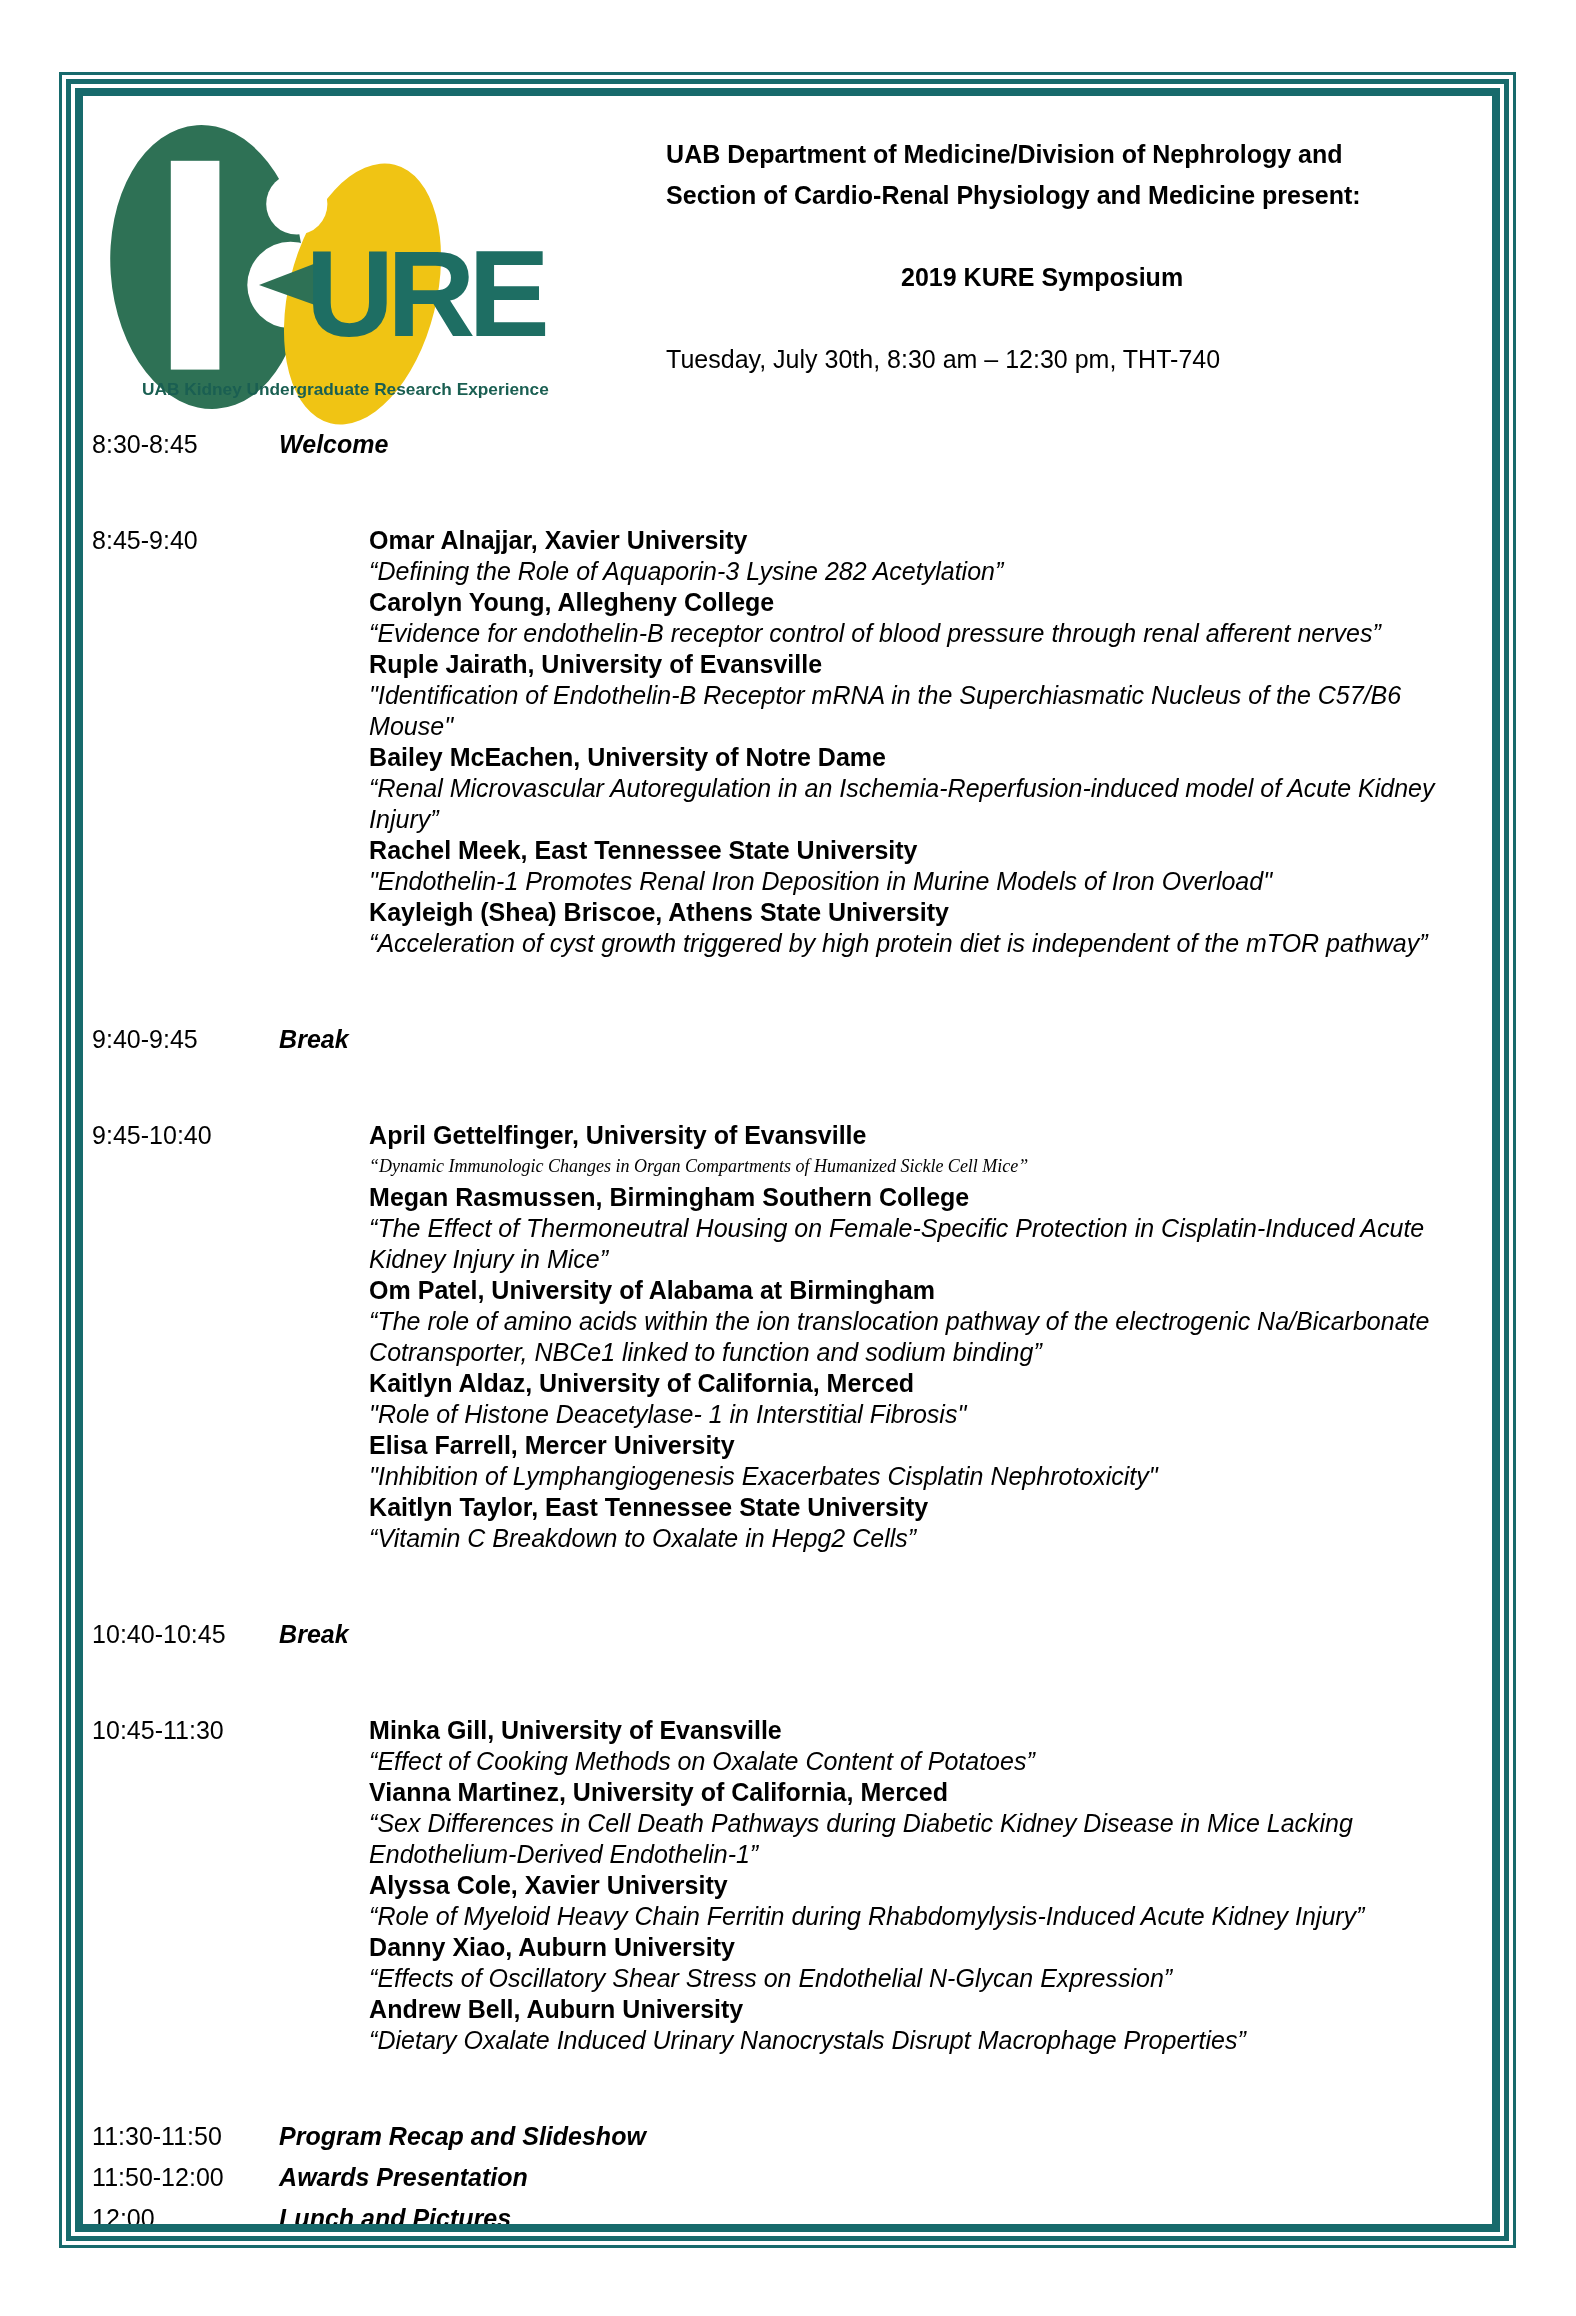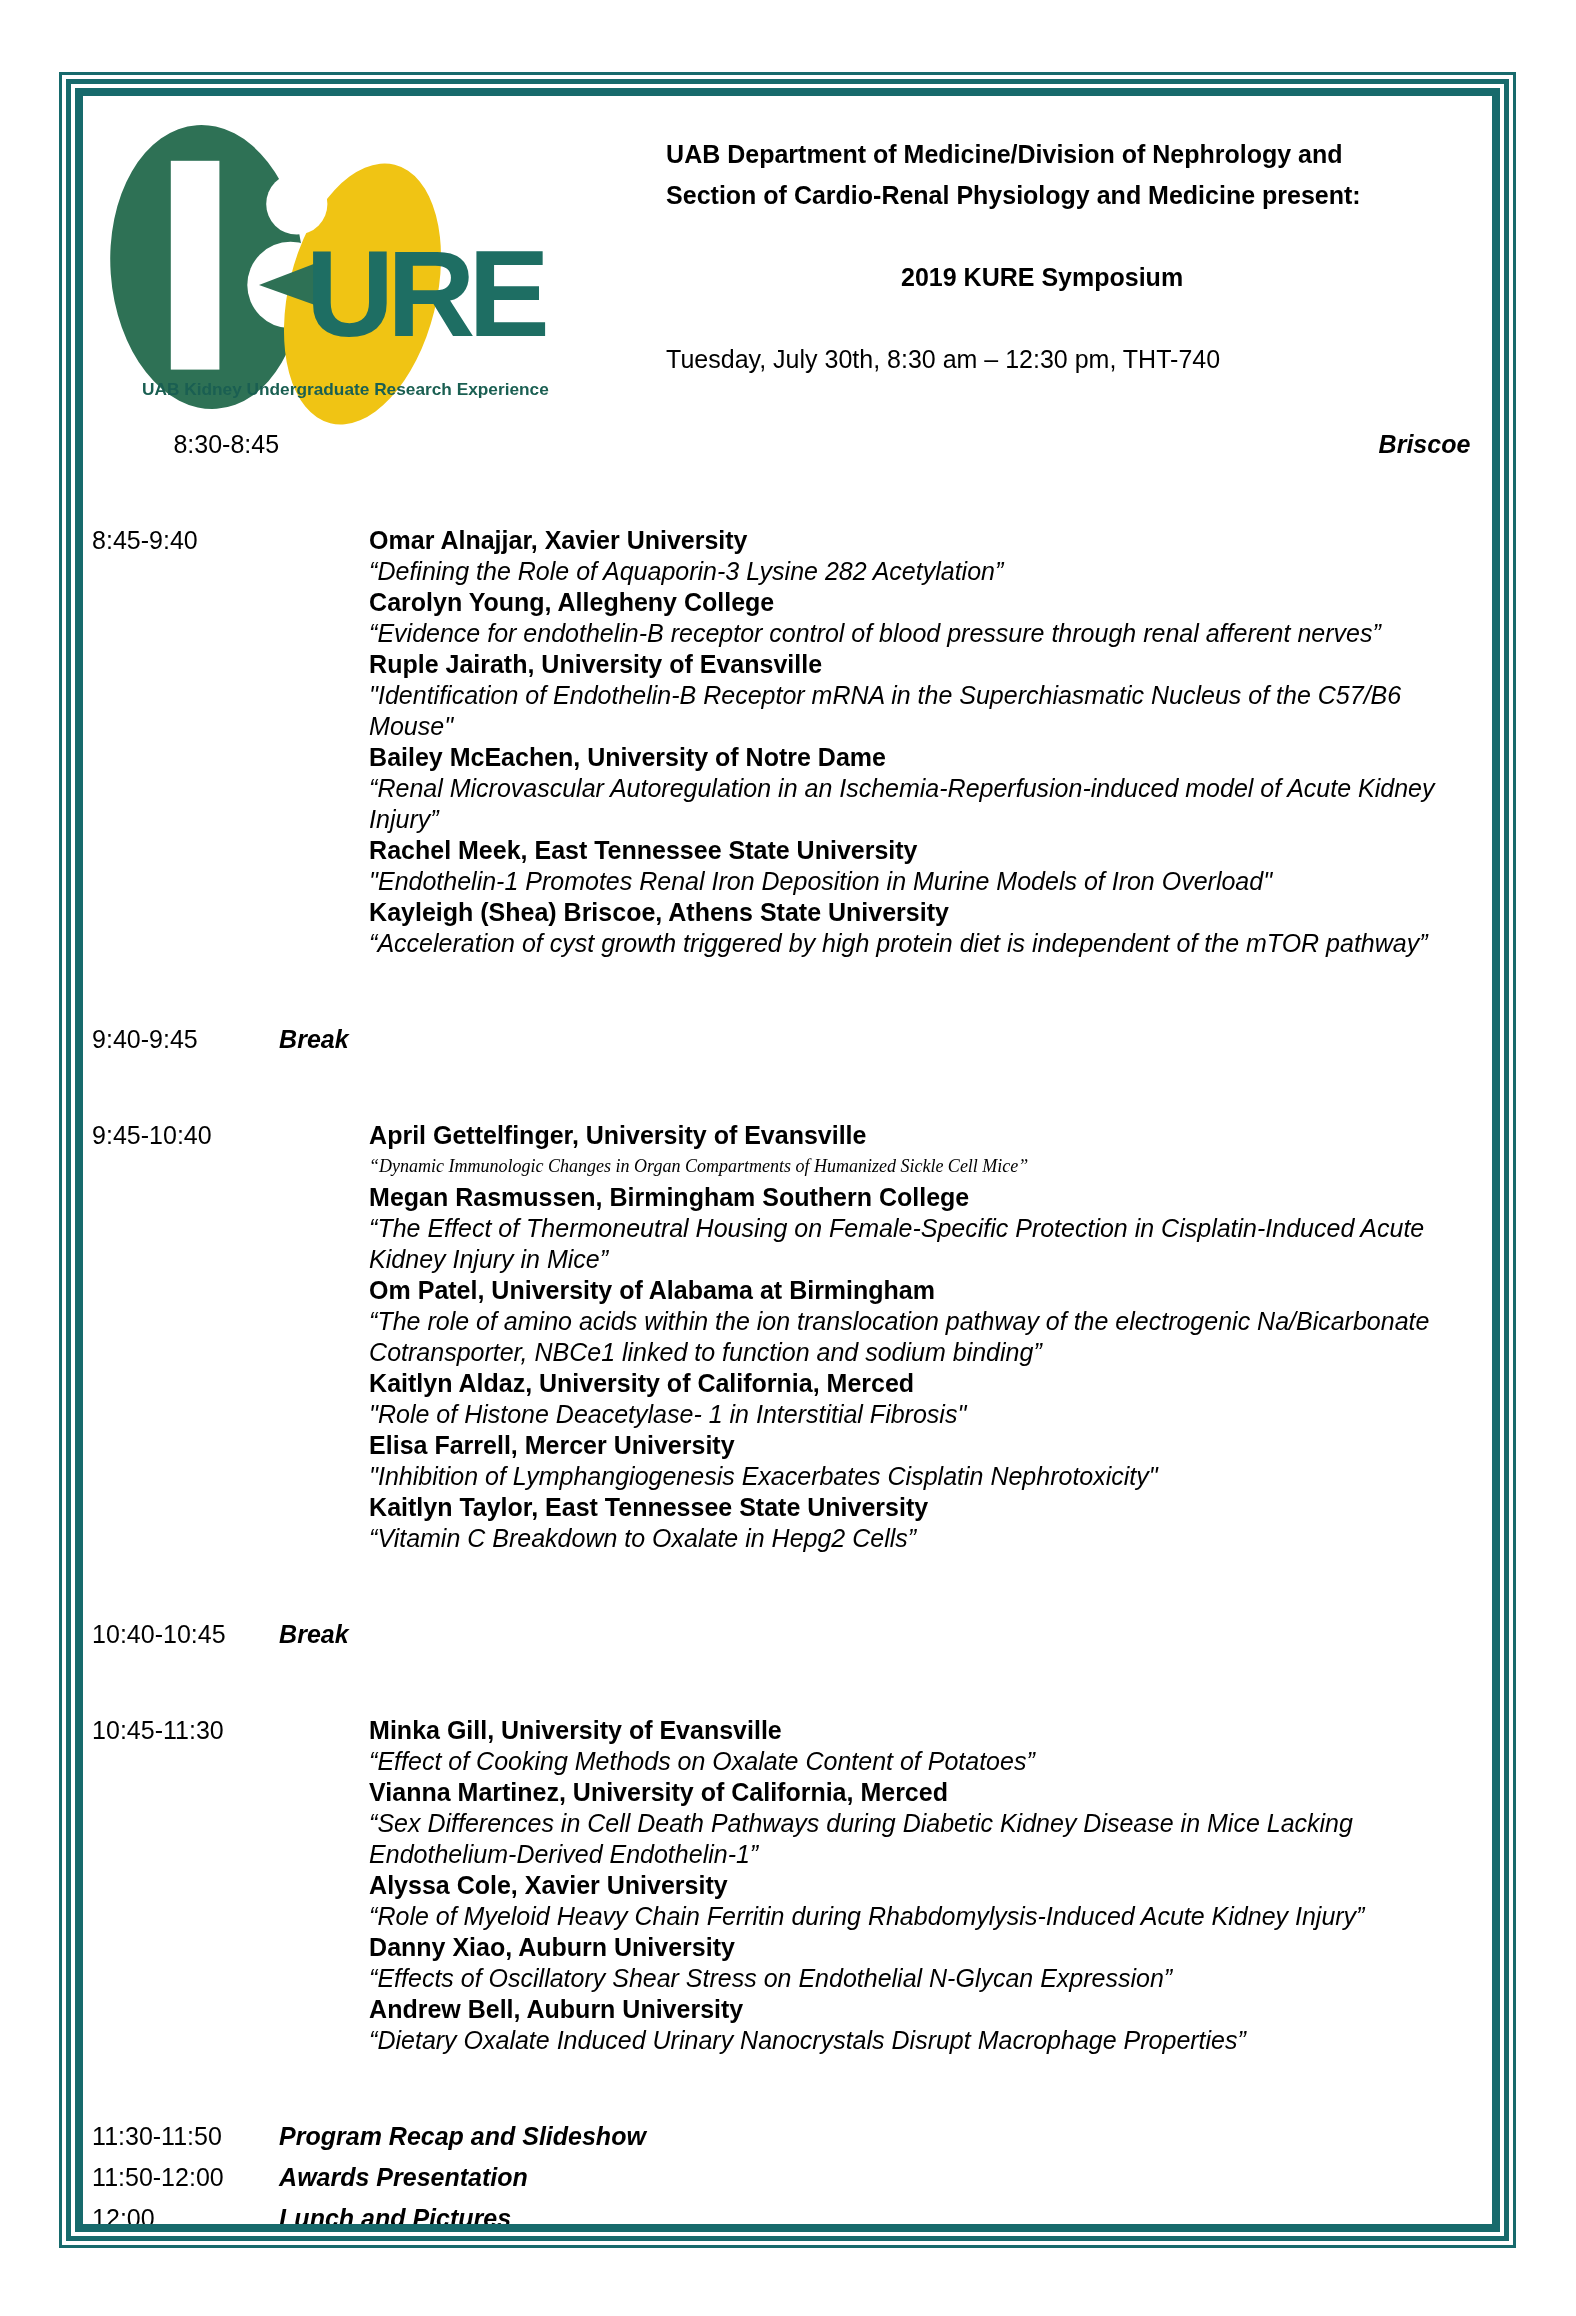--- a/index.html
+++ b/index.html
@@ -20,21 +20,21 @@
   .header-area { position:relative; height:320px; }
   .logo { position:absolute; left:14.4px; top:5.4px; }
   .header-text { position:absolute; left:574px; top:25px; width:752px; font-size:25px; line-height:41px; }
   .header-line { font-weight:bold; }
   .header-title { font-weight:bold; text-align:center; margin-top:41px; }
   .header-date { margin-top:41px; }
 
   
   .schedule { font-size:25px; line-height:31px; }
   .row { display:flex; margin-top:65px; }
-  .row.first { margin-top:0;text-align:right; }
+  .row.first { margin-top:0; }
   .row.compact { margin-top:10px; }
   .time { flex:0 0 187px; }
   .body { flex:1; }
   .label { font-weight:bold; font-style:italic; }
   .entries { margin-left:90px; max-width:1107px; }
   .speaker { font-weight:bold; }
   .title { font-style:italic; }
   .title.serif { font-family:"Liberation Serif", serif; font-size:18px; }
 </style>
 </head>
@@ -64,21 +64,21 @@
               <div class="header-line">Section of Cardio-Renal Physiology and Medicine present:</div>
               <div class="header-title">2019 KURE Symposium</div>
               <div class="header-date">Tuesday, July 30th, 8:30 am – 12:30 pm, THT-740</div>
             </div>
           </div>
 
           <div class="schedule" id="schedule">
   <div class="row first">
     <div class="time">8:30-8:45</div>
     <div class="body">
-      <span class="label">Briscoe</span>
+      <span class="label">Welcome</span>
     </div>
   </div>
 
   <div class="row">
     <div class="time">8:45-9:40</div>
     <div class="body">
       <div class="entries">
   <div class="entry">
     <div class="speaker">Omar Alnajjar, Xavier University</div>
     <div class="title">“Defining the Role of Aquaporin-3 Lysine 282 Acetylation”</div>

